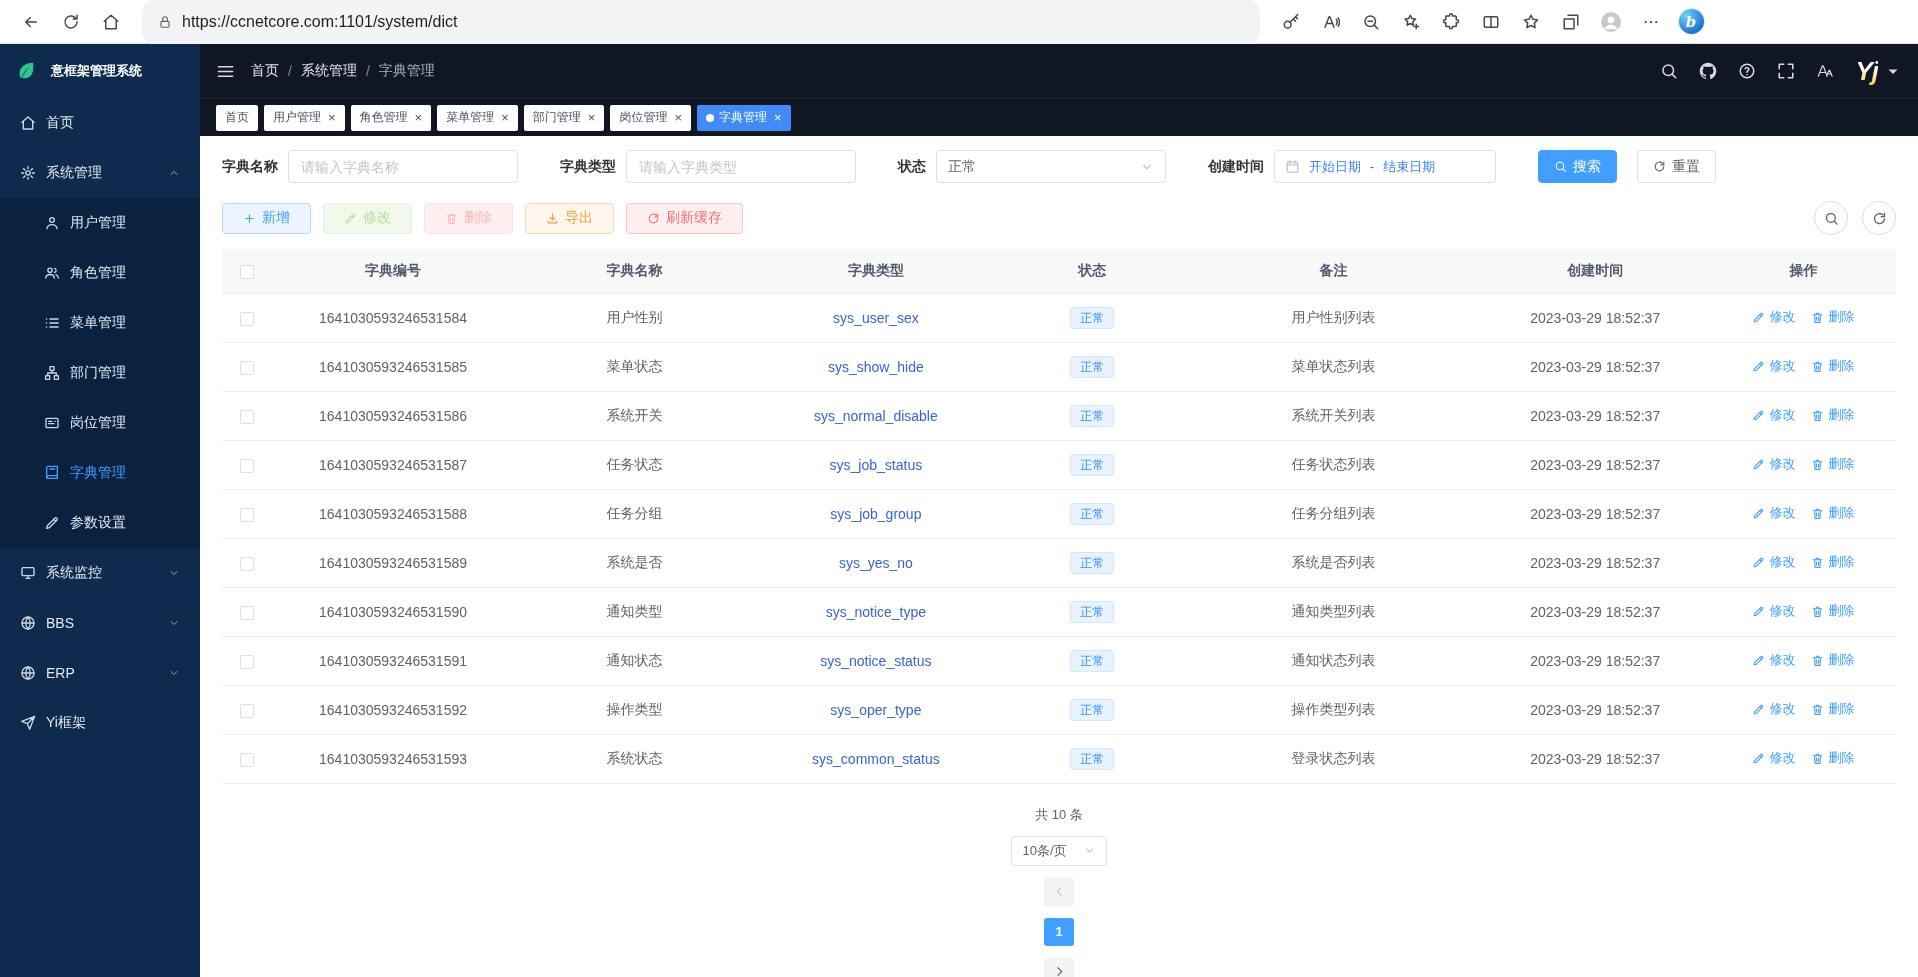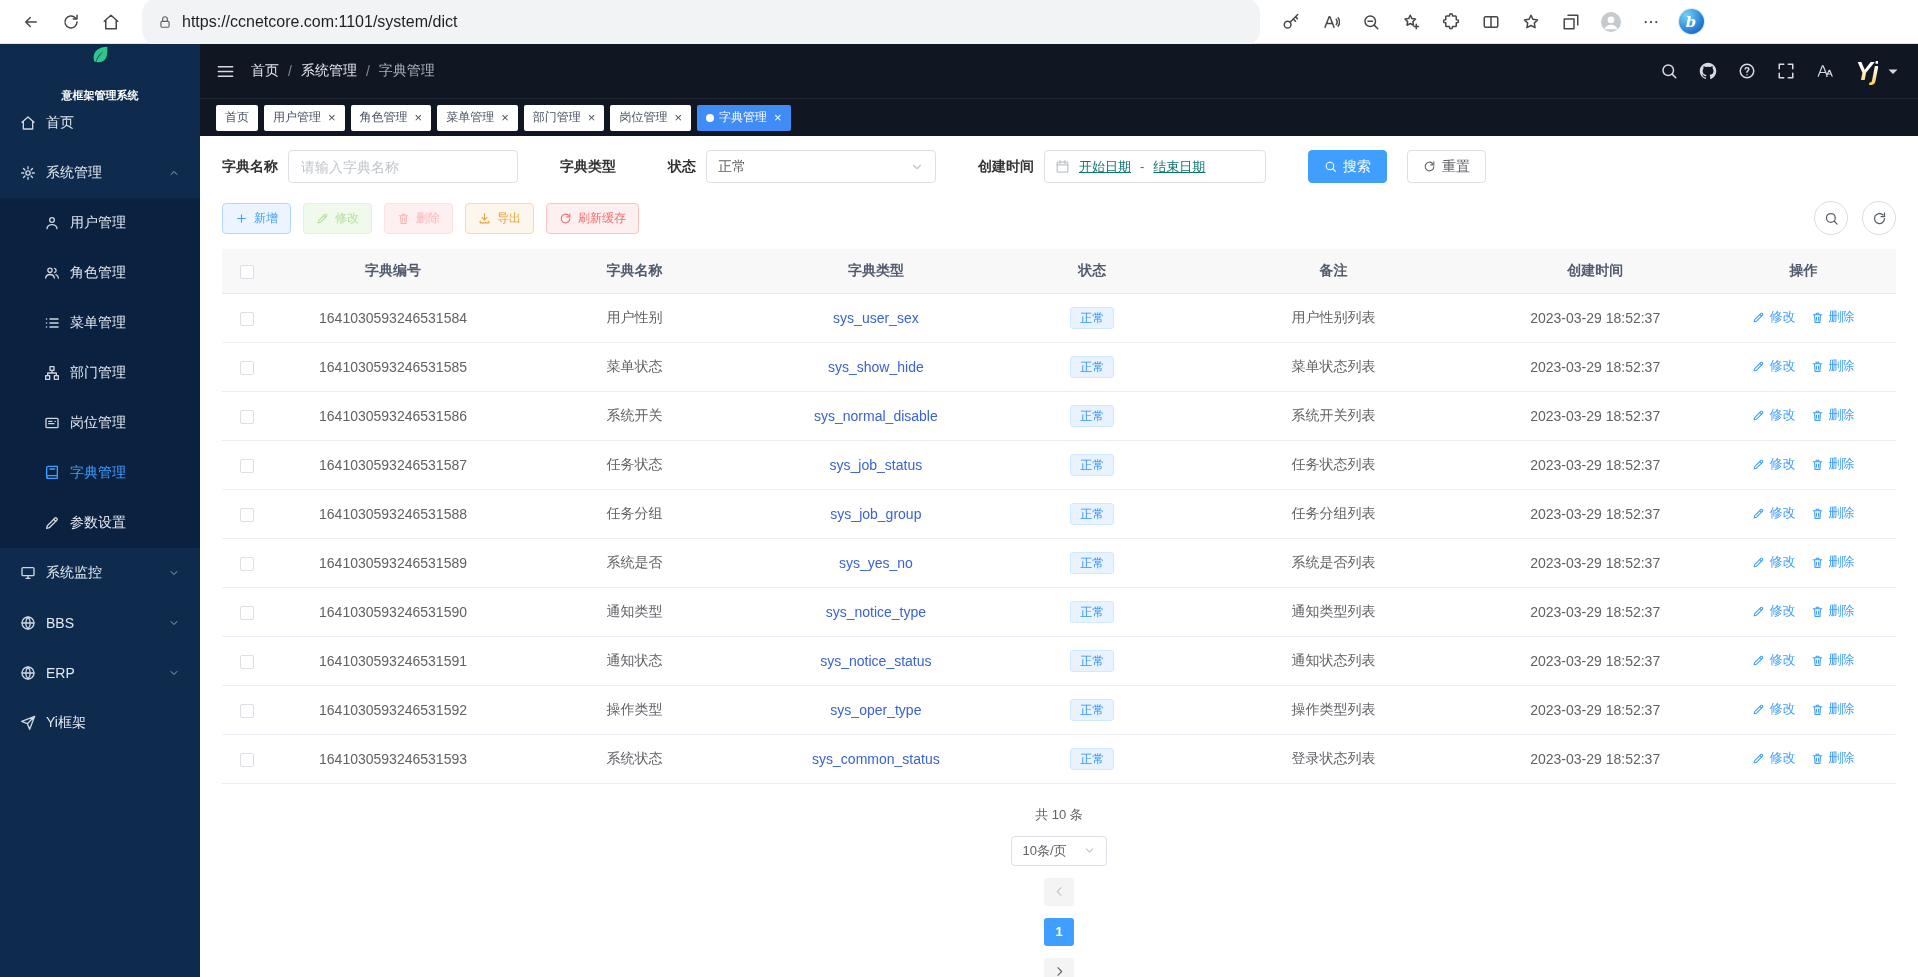--- a/index.html
+++ b/index.html
@@ -14,21 +14,21 @@
   .cbtn { width:38px; height:36px; border-radius:8px; color:#474747; font-size:18px; cursor:pointer; display:flex; align-items:center; justify-content:center; flex-shrink:0; }
   .addressbar { flex:1; max-width:1118px; height:48px; margin:0 10px; background:#f1f3f4; border-radius:16px; display:flex; align-items:center; padding:0 16px; gap:10px; font-size:16px; color:#1f1f1f; cursor:text; }
   .addressbar [data-icon] { color:#5f6368; font-size:14px; }
   .chrome-avatar { font-size:24px; }
   .bing-circle { width:25px; height:25px; border-radius:50%; background:radial-gradient(circle at 30% 25%, #6fd3f2, #1b6fd0 75%); display:flex; align-items:center; justify-content:center; box-shadow:0 0 0 1px #dce8f5; }
   .bing-b::before { content:"b"; color:#fff; font-family:"DejaVu Serif",serif; font-weight:bold; font-style:italic; font-size:15px; line-height:1; }
 
   
   .app { display:flex; height:933px; }
   .sidebar { width:200px; flex-shrink:0; background:var(--sidebar-bg,#0e2b4d); display:flex; flex-direction:column; }
-  .logo-row { height:54px; display:flex; align-items:center; gap:22px; padding:0 15px; color:#fff; font-size:11px; font-weight:bold; white-space:nowrap;flex-direction:column; }
+  .logo-row { height:54px; display:flex; align-items:center; gap:14px; padding:0 15px; color:#fff; font-size:13px; font-weight:bold; white-space:nowrap; }
   .logo-leaf { color:#2fc58b; font-size:22px; }
   .menu-item { height:50px; display:flex; align-items:center; gap:10px; padding:0 20px; font-size:14px; color:#e4e9f0; cursor:pointer; white-space:nowrap; }
   .menu-item.sub { padding-left:44px; background:var(--submenu-bg,#0a2140); }
   .mi-ic { font-size:16px; color:#cfd6e0; }
   .mi-arrow { margin-left:auto; font-size:12px; color:#9aa6b5; }
   .menu-item.active, .menu-item.active .mi-ic { color:var(--primary,#409eff); }
 
   .main { flex:1; min-width:0; display:flex; flex-direction:column; background:#fff; }
   .topbar { height:54px; background:var(--header-bg,#101622); display:flex; align-items:center; padding:0 16px; gap:16px; }
   .tb-ic { color:#d5dae3; font-size:19px; cursor:pointer; }
@@ -53,30 +53,30 @@
   .content { flex:1; padding:14px 22px 0 22px; overflow:hidden; }
   .filter-row { display:flex; align-items:center; }
   .f-group { display:flex; align-items:center; margin-right:42px; }
   .f-label { font-size:14px; font-weight:bold; color:#333; margin-right:10px; white-space:nowrap; }
   .f-input { width:230px; height:33px; border:1px solid #dcdfe6; border-radius:4px; padding:0 12px; font-size:14px; color:#606266; outline:none; font-family:inherit; }
   .f-input::placeholder { color:#c0c4cc; }
   .f-select { width:230px; height:33px; border:1px solid #dcdfe6; border-radius:4px; background:#fff; display:flex; align-items:center; justify-content:space-between; padding:0 11px; font-size:14px; color:#606266; cursor:pointer; }
   .sel-caret { color:#c0c4cc; font-size:14px; }
   .f-daterange { width:222px; height:33px; border:1px solid #dcdfe6; border-radius:4px; background:#fff; display:flex; align-items:center; gap:9px; padding:0 10px; font-size:13px; cursor:pointer; }
   .f-daterange [data-icon] { color:#c0c4cc; font-size:15px; }
-  .f-daterange .ph { color:#0f766e;text-decoration:underline; }
+  .f-daterange .ph { color:#3b82f6; }
   .f-daterange .sep { color:#606266; }
 
   .btn { display:inline-flex; align-items:center; gap:6px; height:33px; padding:0 15px; font-size:14px; border-radius:4px; border:1px solid #dcdfe6; background:#fff; color:#606266; cursor:pointer; font-family:inherit; white-space:nowrap; }
   .btn [data-icon], .btn .ic { font-size:13px; }
   .btn-primary { background:var(--primary,#409eff); border-color:var(--primary,#409eff); color:#fff; margin-left:2px; }
   .btn-plain { margin-left:20px; }
 
   .toolbar-row { margin-top:18px; display:flex; align-items:center; gap:12px; }
-  .toolbar-row .btn { height:31px; padding:0 12px; font-size:12px; }
+  .toolbar-row .btn { height:31px; padding:0 20px; font-size:14px; }
   .t-add   { color:#409eff; background:#ecf5ff; border-color:#b3d8ff; }
   .t-edit  { color:#b3e19d; background:#f0f9eb; border-color:#e1f3d8; cursor:not-allowed; }
   .t-del   { color:#fab6b6; background:#fef0f0; border-color:#fde2e2; cursor:not-allowed; }
   .t-export{ color:#e6a23c; background:#fdf6ec; border-color:#f5dab1; }
   .t-cache { color:#f56c6c; background:#fef0f0; border-color:#fbc4c4; }
   .tool-right { margin-left:auto; display:flex; gap:14px; }
   .circle-btn { width:34px; height:34px; border-radius:50%; border:1px solid #d9dce3; background:#fff; color:#5a5e66; font-size:15px; cursor:pointer; display:flex; align-items:center; justify-content:center; }
 
   table.dict-table { width:100%; border-collapse:collapse; table-layout:fixed; margin-top:14px; }
   .dict-table thead th { background:#f8f8f9; color:#515a6e; font-weight:bold; font-size:14px; height:44px; text-align:center; border-bottom:1px solid #e9ebf0; overflow:hidden; white-space:nowrap; }
@@ -425,20 +425,21 @@
 
     <div class="content">
 
       <div class="filter-row">
         <div class="f-group">
           <span class="f-label">字典名称</span>
           <input class="f-input" placeholder="请输入字典名称" style="">
         </div>
         <div class="f-group">
           <span class="f-label">字典类型</span>
+          <input class="f-input" placeholder="请输入字典类型" style="">
         </div>
         <div class="f-group">
           <span class="f-label">状态</span>
           <div class="f-select">
             <span>正常</span>
             <span class="sel-caret" data-icon="chevron-down">
                 <svg viewBox="0 0 24 24" fill="none" stroke="currentColor" stroke-width="2" stroke-linecap="round" stroke-linejoin="round">
                   <path d="M6 9l6 6 6-6"></path>
                 </svg>
               </span>

